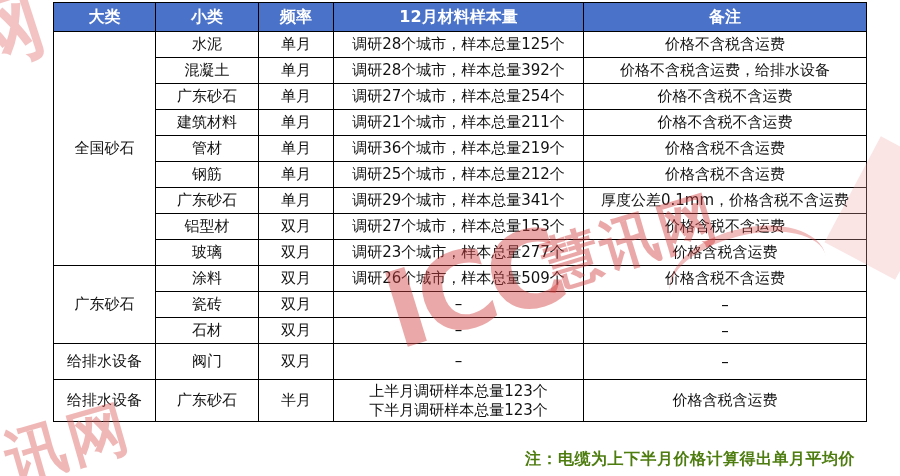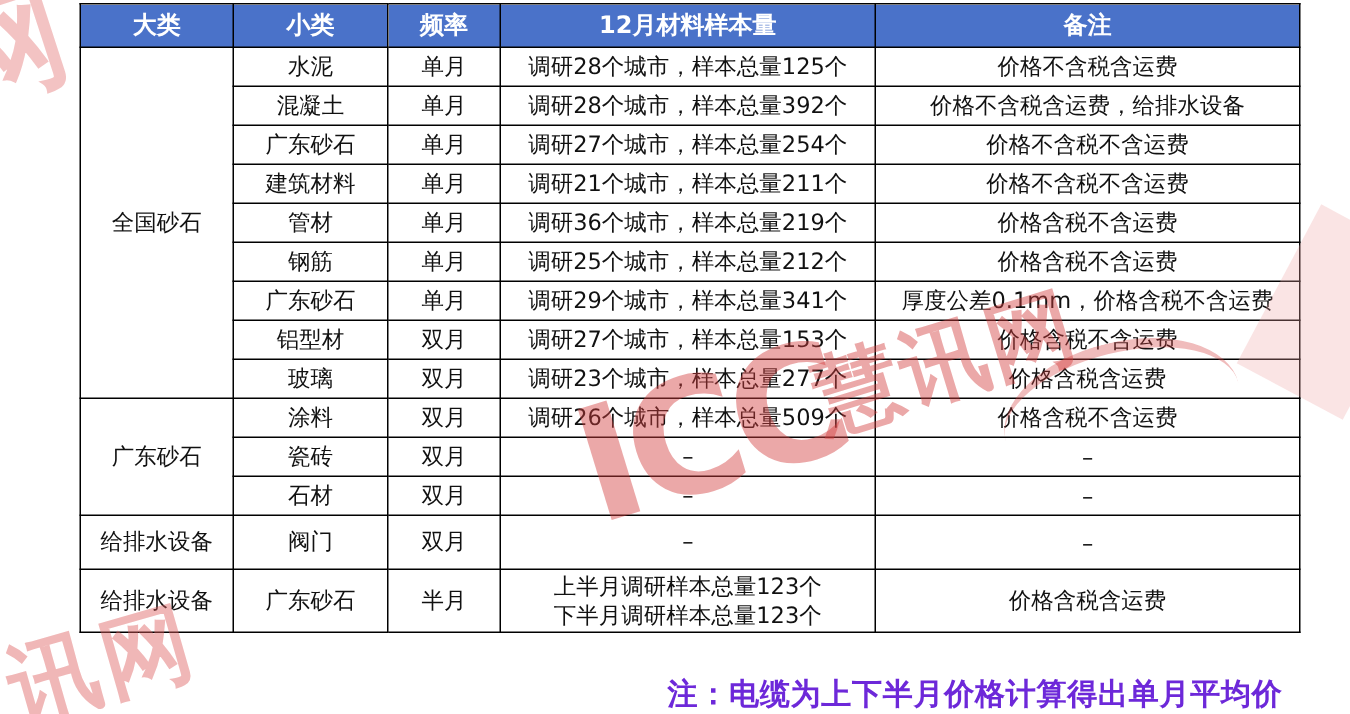--- a/index.html
+++ b/index.html
@@ -25,21 +25,21 @@
   tbody tr.tall-1{height:36px;}
   tbody tr.tall-2{height:42px;}
   th{
     background:#4a72c9;color:#ffffff;
     font-weight:bold;font-size:16px;
   }
   td.sample{white-space:pre-line;line-height:19px;}
   
   .footnote{
     position:absolute;top:449px;right:45px;z-index:1;
-    font-size:20px;font-weight:600;color:#6d28d9;
+    font-size:16px;font-weight:600;color:#4d7c0f;
     letter-spacing:0.5px;
   }
   
   .wm{position:absolute;pointer-events:none;z-index:3;}
   .wm-center{
     left:388px;top:262px;
     transform:rotate(-17deg);transform-origin:left center;
     display:flex;align-items:center;
     color:rgba(211,62,62,0.45);font-weight:bold;white-space:nowrap;
   }

